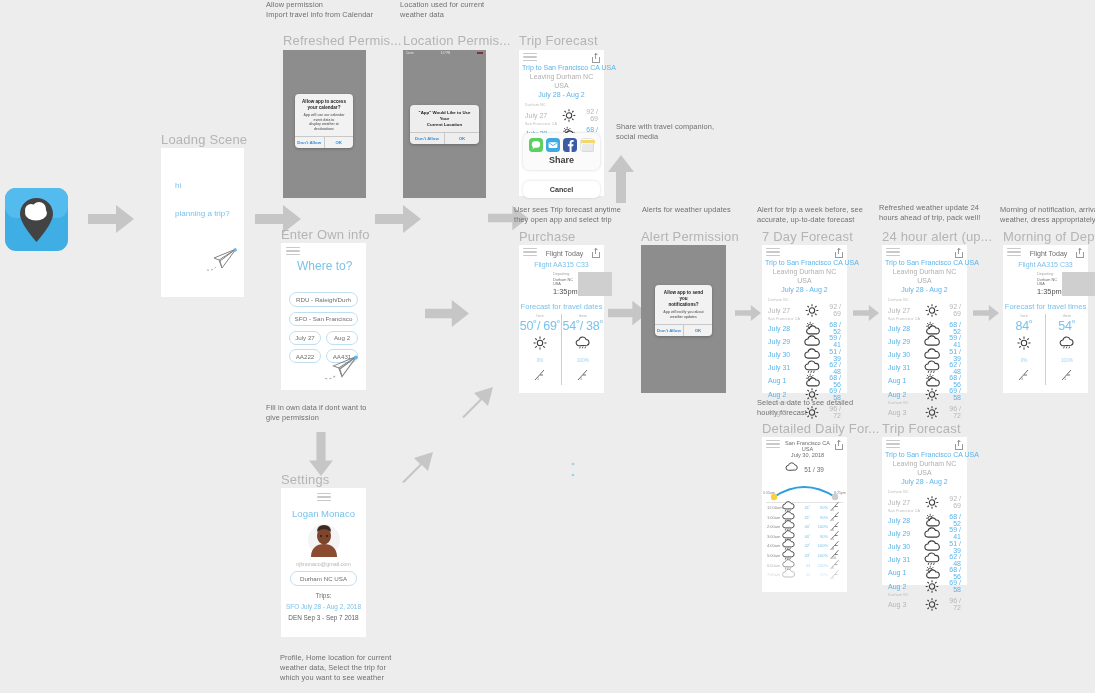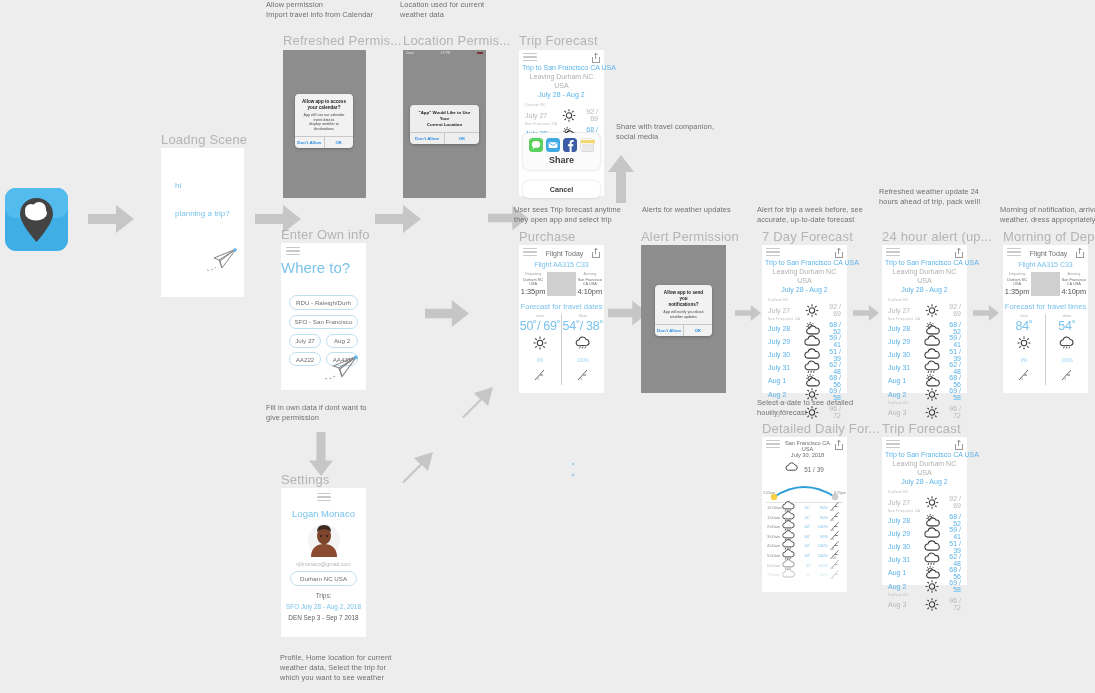--- a/index.html
+++ b/index.html
@@ -107,41 +107,41 @@
   .ios-alert .msg { font-size:3.4px; color:#262626; line-height:4.6px; padding:0 6px 5px; font-weight:700;}
   .ios-alert .btns { display:flex; border-top:.6px solid #c8c8c8; }
   .ios-alert .btns div { flex:1; font-size:4.4px; color:#2f8fe3; padding:3px 0; font-weight:700;}
   .ios-alert .btns div+div { border-left:.6px solid #c8c8c8; }
   .statusbar { display:flex; justify-content:space-between; padding:1.5px 3px; font-size:2.6px; color:#e4e4e4; }
 
   
   .flight-title { text-align:center; font-size:7px; color:#6d6d6d; }
   .flight-no { text-align:center; font-size:7px; color:#79c2ec; margin-top:3px;}
   .dep-arr { display:flex; margin-top:4px; }
-  .dep-arr > div { flex:1; text-align:center; }
+  .dep-arr > div { flex:1; text-align:left;padding-left:34px; }
   .dep-arr .lbl { font-size:3.8px; color:#a5a5a5; }
   .dep-arr .city { font-size:3.8px; color:#6d6d6d; margin-top:1.5px;}
   .dep-arr .time { font-size:7.4px; color:#4e4e4e; margin-top:1px;}
   .divline { width:.7px; background:#cfcfcf; }
   .fc-dates-t { text-align:center; font-size:7.6px; color:#79c2ec; margin-top:6px; }
   .hemi { display:flex; margin-top:3px; }
   .hemi > .col { flex:1; text-align:center; }
   .hemi .sub { font-size:3.6px; color:#b0b0b0; }
   .hemi .big { font-size:12.5px; color:#79c2ec; margin-top:1px; letter-spacing:-.3px;}
   .hemi .pct { font-size:4.6px; color:#9ed4f1; margin-top:4px; }
   .hemi .ico { margin-top:3px; }
   .hemi .wind { margin-top:4px; }
 
   
   .pill {
     border:.7px solid #bfdff3; border-radius:9px;
     font-size:6.2px; color:#6e6e6e; text-align:center;
     padding:2.6px 4px; background:#fff;
   }
-  .where-to { font-size:15px; color:#7cc3ea; }
+  .where-to { font-size:12px; color:#7cc3ea; margin-left:16px; }
 
   
   .st-name { text-align:center; font-size:9.5px; color:#79c2ec; }
   .st-email { text-align:center; font-size:5.4px; color:#b5b5b5; }
   .st-trips { text-align:center; font-size:6.4px; color:#6e6e6e; }
   .st-trip1 { text-align:center; font-size:6.4px; color:#79c2ec; }
   .st-trip2 { text-align:center; font-size:6.4px; color:#5e5e5e; }
 
   
   .dd-head { text-align:center; }
@@ -249,21 +249,21 @@
 Import travel info from Calendar</div>
 <div class="note abs" style="left:400px;top:0px;width:150px;">Location used for current
 weather data</div>
 <div class="note abs" style="left:616px;top:122px;width:150px;">Share with travel companion,
 social media</div>
 <div class="note abs" style="left:514px;top:205px;width:170px;">User sees Trip forecast anytime
 they open app and select trip</div>
 <div class="note abs" style="left:642px;top:205px;width:160px;">Alerts for weather updates</div>
 <div class="note abs" style="left:757px;top:205px;width:170px;">Alert for trip a week before, see
 accurate, up-to-date forecast</div>
-<div class="note abs" style="left:879px;top:187px;width:165px;">Refreshed weather update 24
+<div class="note abs" style="left:879px;top:203px;width:165px;">Refreshed weather update 24
 hours ahead of trip, pack well!</div>
 <div class="note abs" style="left:1000px;top:205px;width:160px;">Morning of notification, arrival
 weather, dress appropriately</div>
 <div class="note abs" style="left:266px;top:403px;width:170px;">Fill in own data if dont want to
 give permission</div>
 <div class="note abs" style="left:757px;top:398px;width:170px;">Select a date to see detailed
 hourly forecast</div>
 <div class="note abs" style="left:280px;top:653px;width:180px;">Profile, Home location for current
 weather data, Select the trip for
 which you want to see weather</div>

